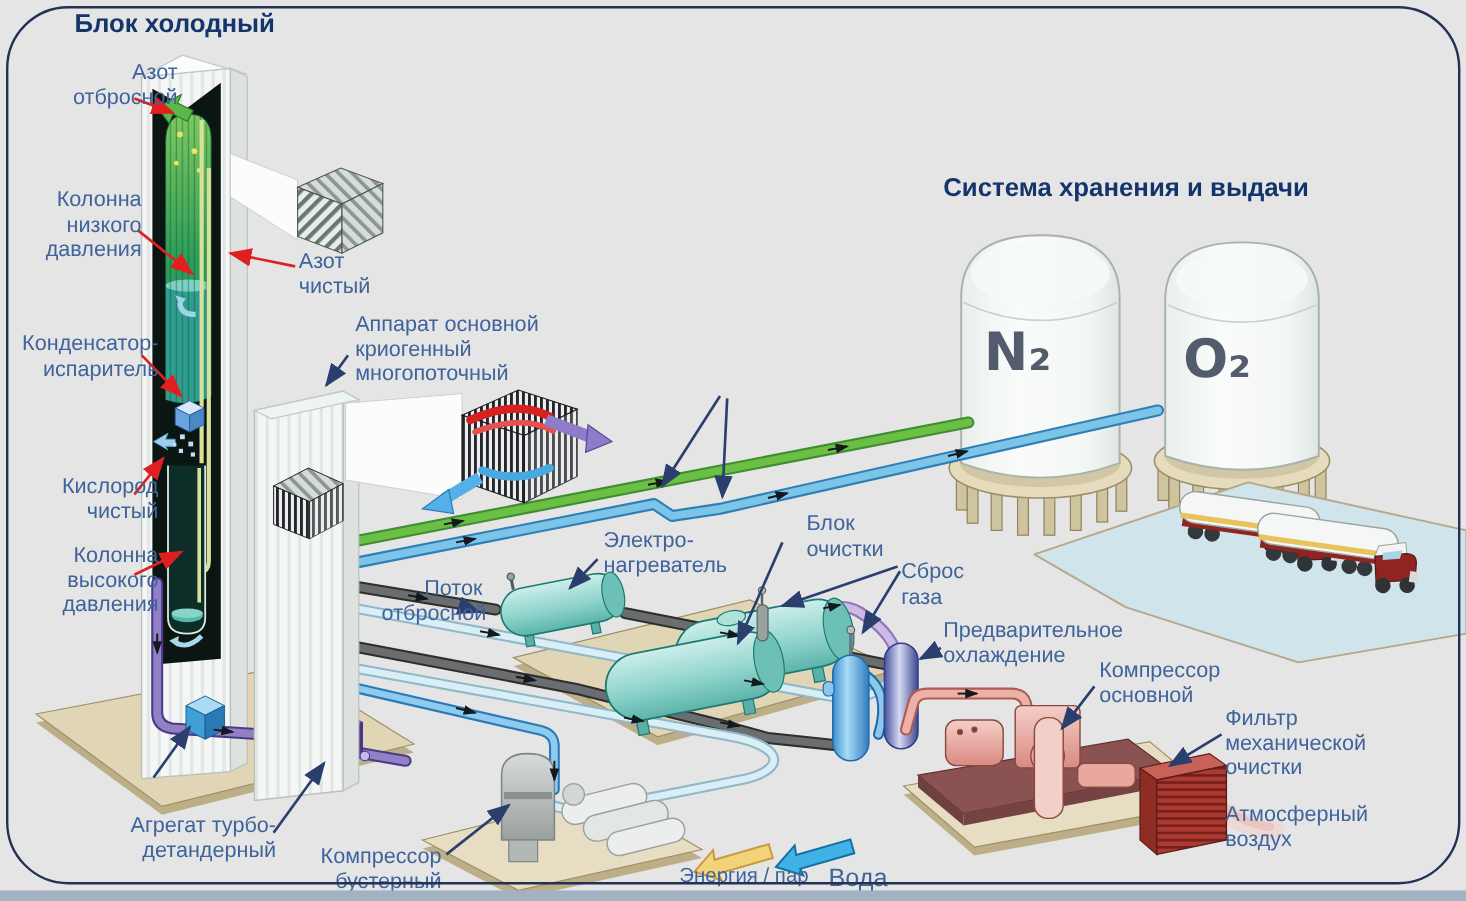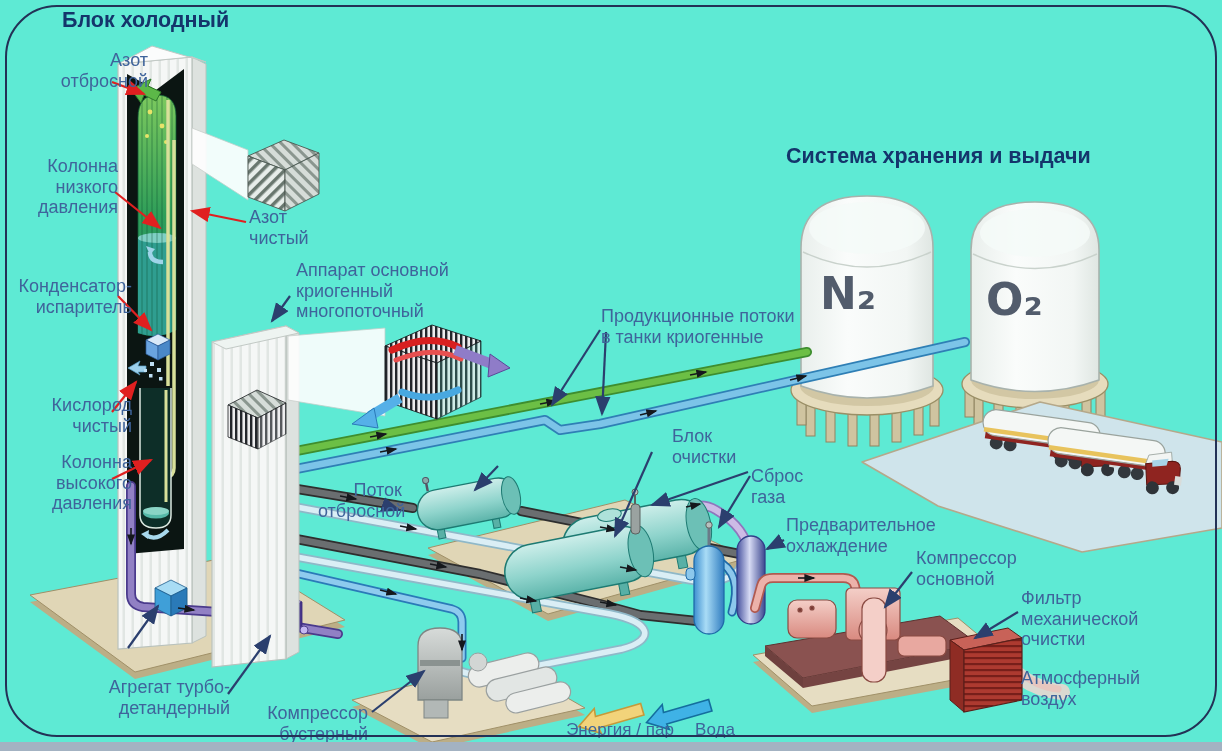--- a/index.html
+++ b/index.html
@@ -1,16 +1,16 @@
 <!DOCTYPE html>
 <html><head>
 <meta charset="utf-8">
 <style>
   html,body{margin:0;padding:0;background:#ffffff;}
-  .stage{position:relative;width:1222px;height:751px;background:#5eead4;overflow:hidden;
+  .stage{position:relative;width:1222px;height:751px;background:#e5e5e5;overflow:hidden;
          font-family:"Liberation Sans",sans-serif;}
   .frame{position:absolute;left:5px;top:5px;width:1208px;height:728px;
          border:2.5px solid #233156;border-radius:52px;pointer-events:none;z-index:5;}
   .bottombar{position:absolute;left:0;bottom:0;width:1222px;height:9px;background:#a3b2c2;z-index:6;}
   .art{position:absolute;left:0;top:0;z-index:1;}
   .lbl{position:absolute;color:#3f649b;font-size:18px;line-height:1.14;white-space:pre-line;z-index:4;}
   .ttl{position:absolute;color:#14356b;font-size:21.5px;font-weight:bold;white-space:pre;z-index:4;}
   .tanklbl{position:absolute;color:#525c6c;font-size:44px;font-weight:bold;text-align:left;
            font-family:"DejaVu Sans",sans-serif;z-index:4;}
   .ra{text-align:right;}.ce{text-align:center;}
@@ -29,21 +29,21 @@
   .L-gas{left:751px;top:466px;width:70px;}
   .L-wasteflow{left:318px;top:480px;width:84px;}
   .L-precool{left:786px;top:515px;width:165px;}
   .L-maincomp{left:916px;top:548px;width:115px;}
   .L-filter{left:1021px;top:588px;width:125px;}
   .L-air{left:1021px;top:668px;width:125px;}
   .L-pumps{left:22px;top:634px;width:104px;}
   .L-expander{left:98px;top:677px;width:132px;}
   .L-booster{left:256px;top:703px;width:112px;}
   .L-energy{left:560px;top:720px;width:120px;font-size:17px;}
-  .L-water{left:684px;top:720px;width:62px;font-size:17px;}
+  .L-water{left:684px;top:720px;width:62px;font-size:21px;}
   .N2{left:820px;top:268px;width:95px;}
   .O2{left:986px;top:274px;width:95px;}
 </style>
 </head>
 <body>
 
 <div class="stage">
 
 <svg class="art" width="1222" height="751" viewBox="0 0 1222 751">
   <defs>
@@ -497,24 +497,24 @@
 <div class="lbl ra L-cond">Конденсатор-
 испаритель</div>
 <div class="lbl ra L-pure-o2">Кислород
 чистый</div>
 <div class="lbl ra L-hp">Колонна
 высокого
 давления</div>
 <div class="lbl L-main">Аппарат основной
 криогенный
 многопоточный</div>
-<div class="lbl L-prod">Продукционные потоки
-в танки криогенные</div>
 <div class="lbl ra L-wasteflow">Поток
 отбросной</div>
+<div class="lbl L-heater">Электро-
+нагреватель</div>
 <div class="lbl L-purif">Блок
 очистки</div>
 <div class="lbl L-gas">Сброс
 газа</div>
 <div class="lbl L-precool">Предварительное
 охлаждение</div>
 <div class="lbl L-maincomp">Компрессор
 основной</div>
 <div class="lbl L-filter">Фильтр
 механической

